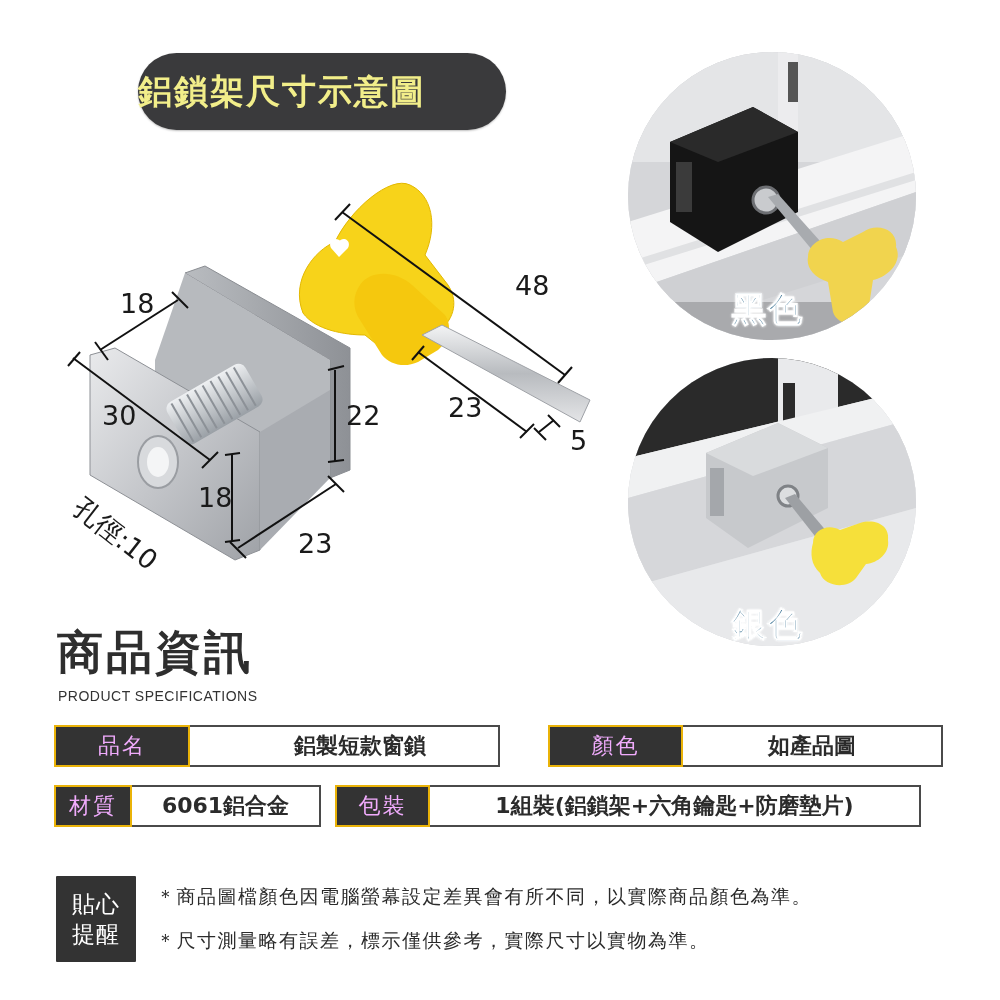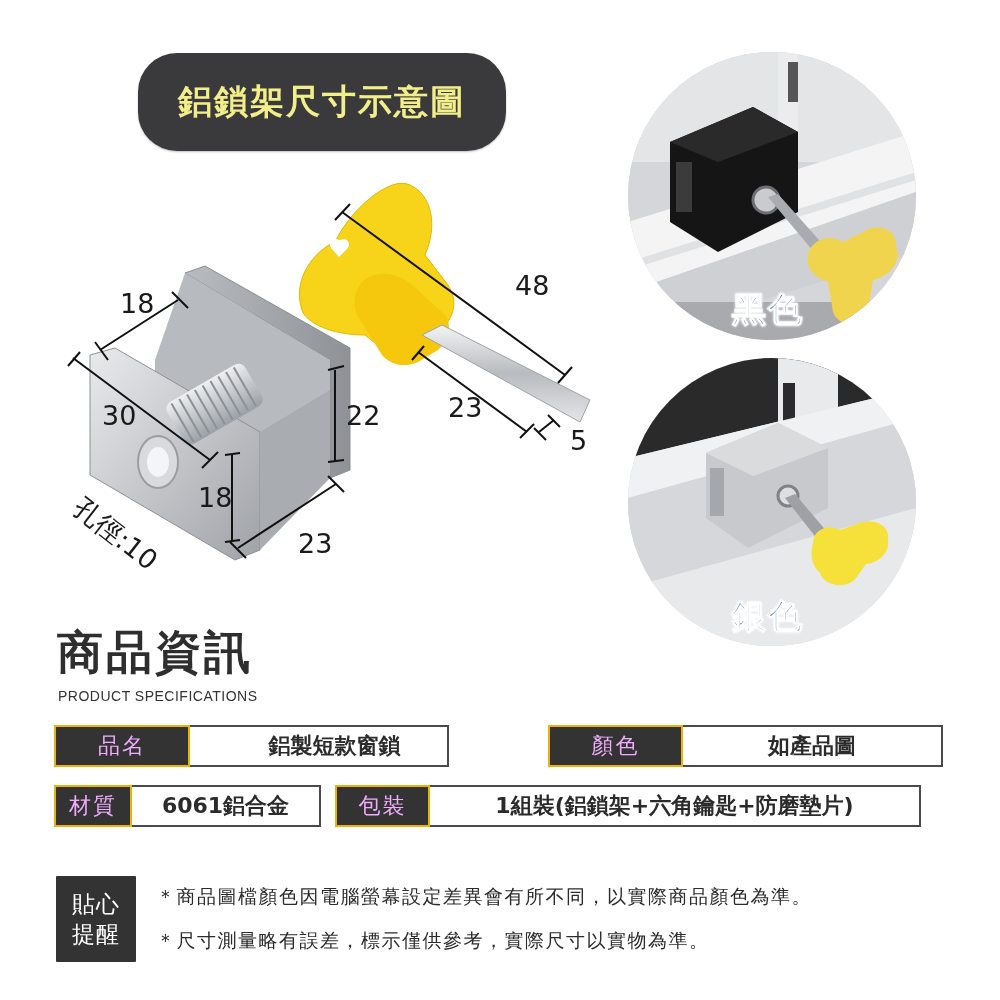--- a/index.html
+++ b/index.html
@@ -1,23 +1,23 @@
 <!DOCTYPE html>
 <html><head>
 <meta charset="utf-8">
 <style>
   * { box-sizing: border-box; margin: 0; padding: 0; }
   html, body { width: 1000px; height: 1000px; background: #ffffff; overflow: hidden; }
   body { position: relative; font-family: "DejaVu Sans", "Liberation Sans", sans-serif; color: #333; }
 
   
   .title-pill {
-    position: absolute; left: 138px; top: 53px; width: 368px; height: 98px;
+    position: absolute; left: 138px; top: 53px; width: 368px; height: 77px;
     background: #3a3a3c; border-radius: 39px;
-    display: flex; align-items: center; justify-content: center;
+    display: flex; align-items: center; justify-content: flex-start;
     box-shadow: 0 1px 2px rgba(0,0,0,0.25);
   }
   .title-pill span { color: #f2ee8a; font-size: 34px; font-weight: bold; letter-spacing: 2px; }
 
   
   .diagram { position: absolute; left: 60px; top: 170px; width: 550px; height: 400px; }
   .dim { position: absolute; font-family: "DejaVu Sans", sans-serif; color: #1a1a1a; font-size: 27px; }
 
   
   .circle { position: absolute; border-radius: 50%; overflow: hidden; background: #d9dadc; }
@@ -191,29 +191,29 @@
     <polygon points="0,140 288,60 288,150 0,230" fill="#d6d7da"></polygon>
     <polygon points="0,230 288,150 288,288 0,288" fill="#e8e9eb"></polygon>
 
     <polygon points="78,95 150,65 200,90 200,150 120,190 78,160" fill="#c7c9cc"></polygon>
     <polygon points="78,95 150,65 200,90 125,118" fill="#d9dbdd"></polygon>
     <rect x="82" y="110" width="14" height="48" fill="#a4a7ab"></rect>
     <circle cx="160" cy="138" r="10" fill="#dcdee0" stroke="#7f8286" stroke-width="3"></circle>
     <polygon points="157,140 167,136 200,175 190,182" fill="#9da0a4"></polygon>
     <path d="M185,185 C185,172 200,165 212,172 L232,165 C248,160 262,168 260,182 C262,195 250,205 238,206 L228,220 C218,232 196,228 192,215 C183,207 182,195 185,185 Z" fill="#f6e03a"></path>
   </svg>
-  <span class="circle-label" style="left:104px; top:236px;">銀色</span>
+  <span class="circle-label" style="left:104px; top:244px;">銀色</span>
 </div>
 
 <div class="sec-title">商品資訊</div>
 <div class="sec-sub">PRODUCT  SPECIFICATIONS</div>
 
 <div class="spec-row" style="left:54px; top:725px;">
   <div class="spec-cell-label" style="width:136px;">品名</div>
-  <div class="spec-cell-value" style="width:259px;padding-left:32px;">鋁製短款窗鎖</div>
+  <div class="spec-cell-value" style="width:310px;padding-left:32px;">鋁製短款窗鎖</div>
 </div>
 <div class="spec-row" style="left:531px; top:725px;">
   <div class="spec-cell-label" style="width:135px;margin-left:17px;">顏色</div>
   <div class="spec-cell-value" style="width:260px;">如產品圖</div>
 </div>
 <div class="spec-row" style="left:54px; top:785px;">
   <div class="spec-cell-label" style="width:78px;">材質</div>
   <div class="spec-cell-value" style="width:189px;">6061鋁合金</div>
 </div>
 <div class="spec-row" style="left:335px; top:785px;">

